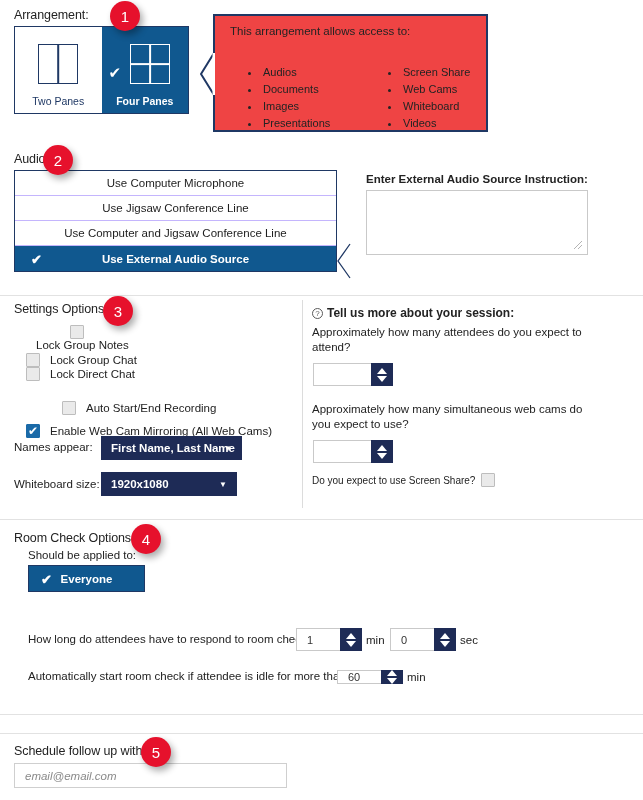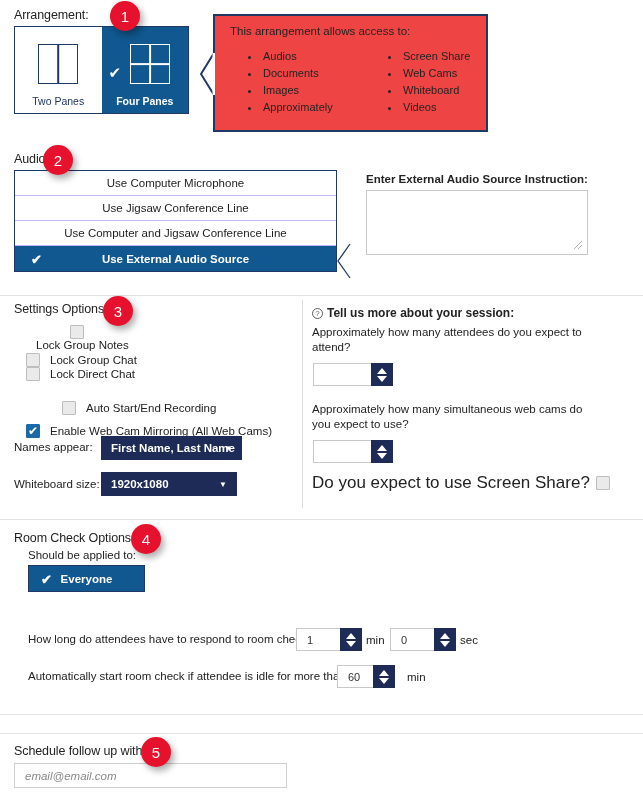--- a/index.html
+++ b/index.html
@@ -104,21 +104,21 @@
     position:absolute; left:213px; top:14px;
     width:275px; height:118px;
     border:2px solid #1f3864;
     background:#ef4444;
   }
   #arrangement-callout .callout-title {
     position:absolute; left:15px; top:9px;
     font-size:11.5px; color:#232323;
   }
   .callout-cols {
-    position:absolute; left:30px; top:32px; right:8px;
+    position:absolute; left:30px; top:48px; right:8px;
     display:flex;
   }
   .callout-cols ul {
     margin:0; padding:0 0 0 16px;
     list-style:disc;
   }
   .callout-cols ul li {
     font-size:11px; color:#232323;
     line-height:17px;
     padding-left:2px;
@@ -282,21 +282,21 @@
     border-left:5px solid transparent;
     border-right:5px solid transparent;
   }
   .spin .btns .up { border-bottom:6px solid #fff; margin-bottom:2px; }
   .spin .btns .dn { border-top:6px solid #fff; }
 
   #ss-q-row {
     position:absolute; left:312px; top:473px;
     display:flex; align-items:center;
   }
-  #ss-q-row .t { font-size:17px; color:#232323; }
+  #ss-q-row .t { font-size:10px; color:#232323; }
   #ss-q-row .chk-box { margin-left:6px; }
 
   
   #roomcheck-label { position:absolute; left:14px; top:531px; }
   #applied-label { position:absolute; left:28px; top:549px;
                    font-size:11.5px; color:#232323; }
   #applied-toggle {
     position:absolute; left:28px; top:565px;
     width:117px;
     border:1px solid #1f3864;
@@ -369,21 +369,21 @@
     <polyline points="14,1 1,22 14,43" fill="#ffffff" stroke="#1f3864" stroke-width="2"></polyline>
     <line x1="14" y1="1" x2="14" y2="43" stroke="#ffffff" stroke-width="3"></line>
   </svg>
   <div class="callout-title">This arrangement allows access to:</div>
   <div class="callout-cols">
     <div class="col-a">
       <ul>
         <li>Audios</li>
         <li>Documents</li>
         <li>Images</li>
-        <li>Approximately</li>
+        <li>Presentations</li>
       </ul>
     </div>
     <div class="col-b">
       <ul>
         <li>Screen Share</li>
         <li>Web Cams</li>
         <li>Whiteboard</li>
         <li>Videos</li>
       </ul>
     </div>
@@ -517,21 +517,21 @@
 <div class="spin" style="left:390px; top:628px; width:66px;">
   <div class="val">0</div>
   <div class="btns">
     <div class="up"></div>
     <div class="dn"></div>
   </div>
 </div>
 <div class="unit" style="left:460px; top:634px;">sec</div>
 
 <div class="rc-text" style="left:28px; top:670px;">Automatically start room check if attendee is idle for more than:</div>
-<div class="spin" style="left:337px; top:665px; width:58px;">
+<div class="spin" style="left:337px; top:665px; width:66px;align-items:center;">
   <div class="val">60</div>
   <div class="btns">
     <div class="up"></div>
     <div class="dn"></div>
   </div>
 </div>
 <div class="unit" style="left:407px; top:671px;">min</div>
 
 <div class="hr" style="top:714px; width:643px;"></div>
 <div class="hr" style="top:733px; width:643px;"></div>

